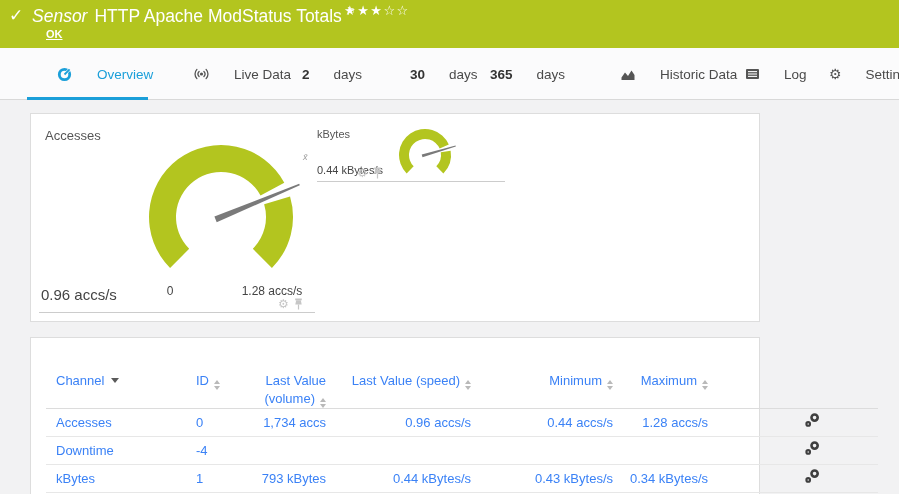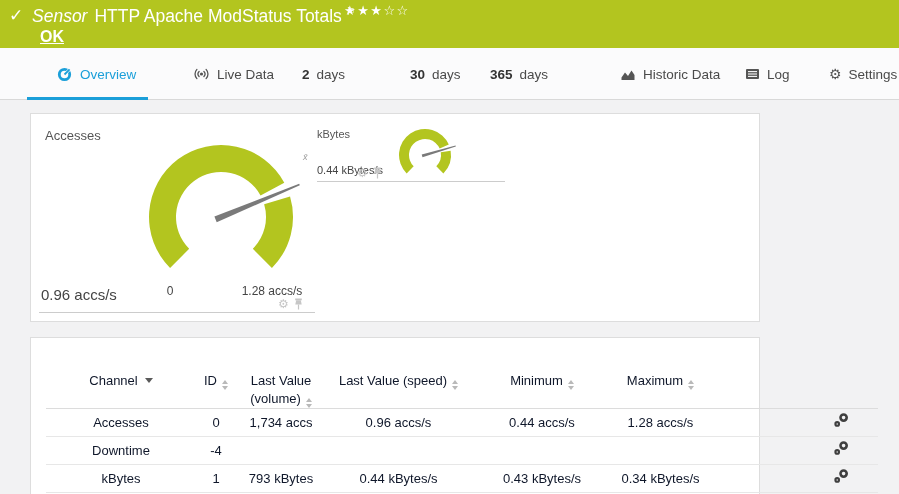--- a/index.html
+++ b/index.html
@@ -7,25 +7,25 @@
   body { font-family:"Liberation Sans","DejaVu Sans",sans-serif; background:#f2f2f3; overflow:hidden; }
   #app { position:relative; width:899px; height:494px; background:#f2f2f3; overflow:hidden; }
 
   
   .greenbar { position:absolute; left:0; top:0; width:899px; height:48px; background:#b3c51f; color:#fff; }
   .check { position:absolute; left:9px; top:5px; font-size:17px; font-weight:bold; }
   .titleline { position:absolute; left:32px; top:5px; font-size:17.5px; white-space:nowrap; }
   .titleline .stype { font-style:italic; margin-right:7px; }
   .flag { font-size:11px; vertical-align:7px; margin-left:4px; }
   .stars { position:absolute; left:344px; top:3px; font-size:13px; letter-spacing:1.5px; }
-  .okstatus { position:absolute; left:40px; top:28px; font-size:16px; font-weight:bold;text-decoration:underline; }
+  .okstatus { position:absolute; left:46px; top:28px; font-size:11px; font-weight:bold;text-decoration:underline; }
 
   
   .tabbar { position:absolute; left:0; top:48px; width:899px; height:52px; background:#fbfbfc; border-bottom:1px solid #d9d9d9; }
-  .tab { position:absolute; top:0; height:52px; display:flex; align-items:center; gap:7px; font-size:13.5px; color:#4a4a4a; cursor:pointer; white-space:nowrap; }
+  .tab { position:absolute; top:0; height:52px; display:flex; align-items:center; gap:24px; font-size:13.5px; color:#4a4a4a; cursor:pointer; white-space:nowrap; }
   .tab .num { font-weight:bold; color:#333; }
   .tab.active { color:#1b9fd9; }
   .tab-underline { position:absolute; left:27px; top:49px; width:121px; height:3px; background:#1b9fd9; }
   .tabicon { display:inline-flex; align-items:center; }
   .gearglyph { font-size:14px; color:#555; line-height:1; }
 
   
   .panel { position:absolute; left:30px; width:730px; background:#fff; border:1px solid #ddd; }
   .panel-gauges { top:113px; height:209px; }
   .panel-table  { top:337px; height:170px; }
@@ -45,21 +45,21 @@
   .avg-marker { position:absolute; left:272px; top:38px; font-size:9px; color:#9a9a9a; font-style:italic; }
   .mini-icons { position:absolute; display:flex; gap:5px; align-items:center; color:#c6c6c6; }
   .mini-icons-big { left:247px; top:184px; }
   .mini-icons-small { left:326px; top:53px; }
   .mini-gear { font-size:12px; line-height:1; color:#c6c6c6; cursor:pointer; }
 
   
   .table-area { position:absolute; left:15px; top:20px; width:832px; }
   .trow { display:grid; grid-template-columns:140px 50px 90px 145px 142px 95px 1fr; align-items:center; }
   .thead { align-items:start; padding-top:14px; min-height:50px; border-bottom:1px solid #dcdcdc; }
-  .trow > div { font-size:13px; color:#0f172a; line-height:1.4;text-align:center; }
+  .trow > div { font-size:13px; color:#3b82f6; line-height:1.4; }
   .cell-l { text-align:left; padding-left:10px; }
   .cell-r { text-align:right; }
   .drow { height:28px; border-bottom:1px solid #e7e7e7; }
   .th { cursor:pointer; }
   .sort { display:inline-flex; flex-direction:column; gap:2px; margin-left:5px; vertical-align:1px; }
   .tri-u { width:0; height:0; border-left:3.5px solid transparent; border-right:3.5px solid transparent; border-bottom:4px solid #b9b9b9; }
   .tri-d { width:0; height:0; border-left:3.5px solid transparent; border-right:3.5px solid transparent; border-top:4px solid #b9b9b9; }
   .caret { display:inline-block; width:0; height:0; border-left:4px solid transparent; border-right:4px solid transparent; border-top:5px solid #5a5a5a; margin-left:7px; vertical-align:2px; }
   .cell-icon { padding-left:96px; }
   .gears-btn { display:inline-flex; cursor:pointer; }

